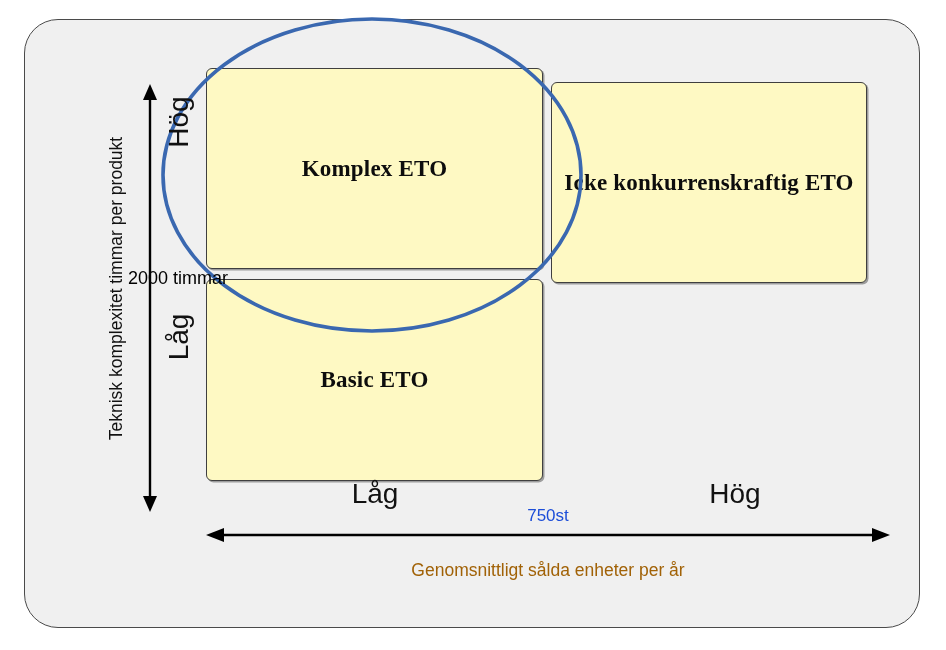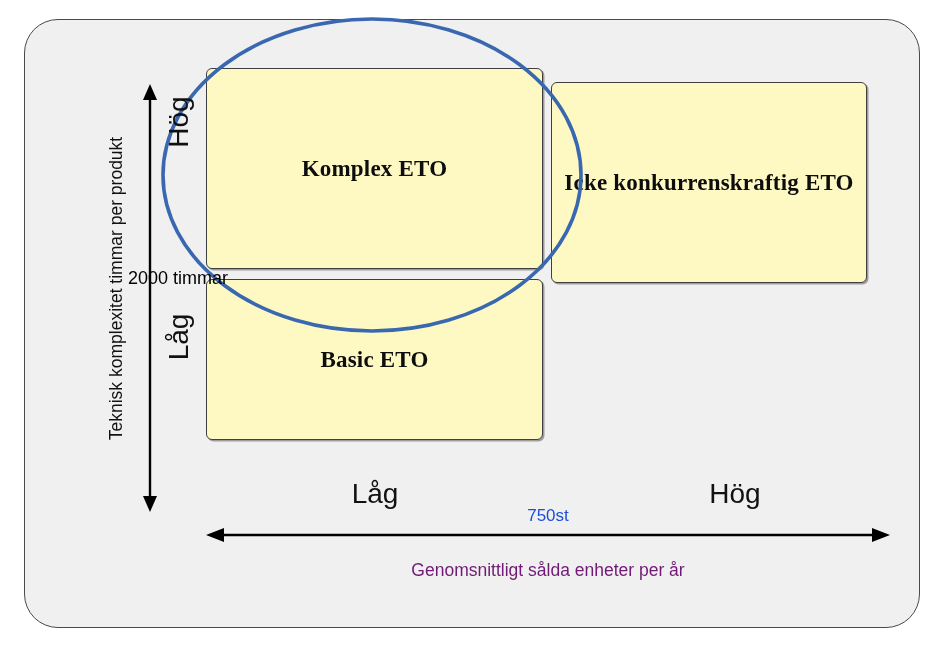--- a/index.html
+++ b/index.html
@@ -53,21 +53,21 @@
     font-weight: bold;
     font-size: 23px;
     color: #0d0d0d;
     line-height: 1.18;
     letter-spacing: 0.2px;
     padding: 0 10px;
   }
 
   #quad-tl { left: 206px; top: 68px;  width: 337px; height: 201px; }
   #quad-tr { left: 551px; top: 82px;  width: 316px; height: 201px; }
-  #quad-bl { left: 206px; top: 279px; width: 337px; height: 161px; }
+  #quad-bl { left: 206px; top: 279px; width: 337px; height: 202px; }
   #quad-br { left: 551px; top: 279px; width: 316px; height: 202px; }
 
   
   .ellipse-overlay {
     position: absolute;
     left: 160px;
     top: 16px;
     width: 424px;
     height: 318px;
     pointer-events: none;
@@ -105,21 +105,21 @@
     color: #111111;
     white-space: nowrap;
   }
   .axis-title-x {
     position: absolute;
     left: 208px;
     top: 560px;
     width: 680px;
     text-align: center;
     font-size: 17.5px;
-    color: #701a75;
+    color: #a16207;
   }
 
   .tick-y-high {
     position: absolute;
     left: 124px;
     top: 106px;
     width: 110px;
     transform: rotate(-90deg);
     transform-origin: center center;
     text-align: center;

